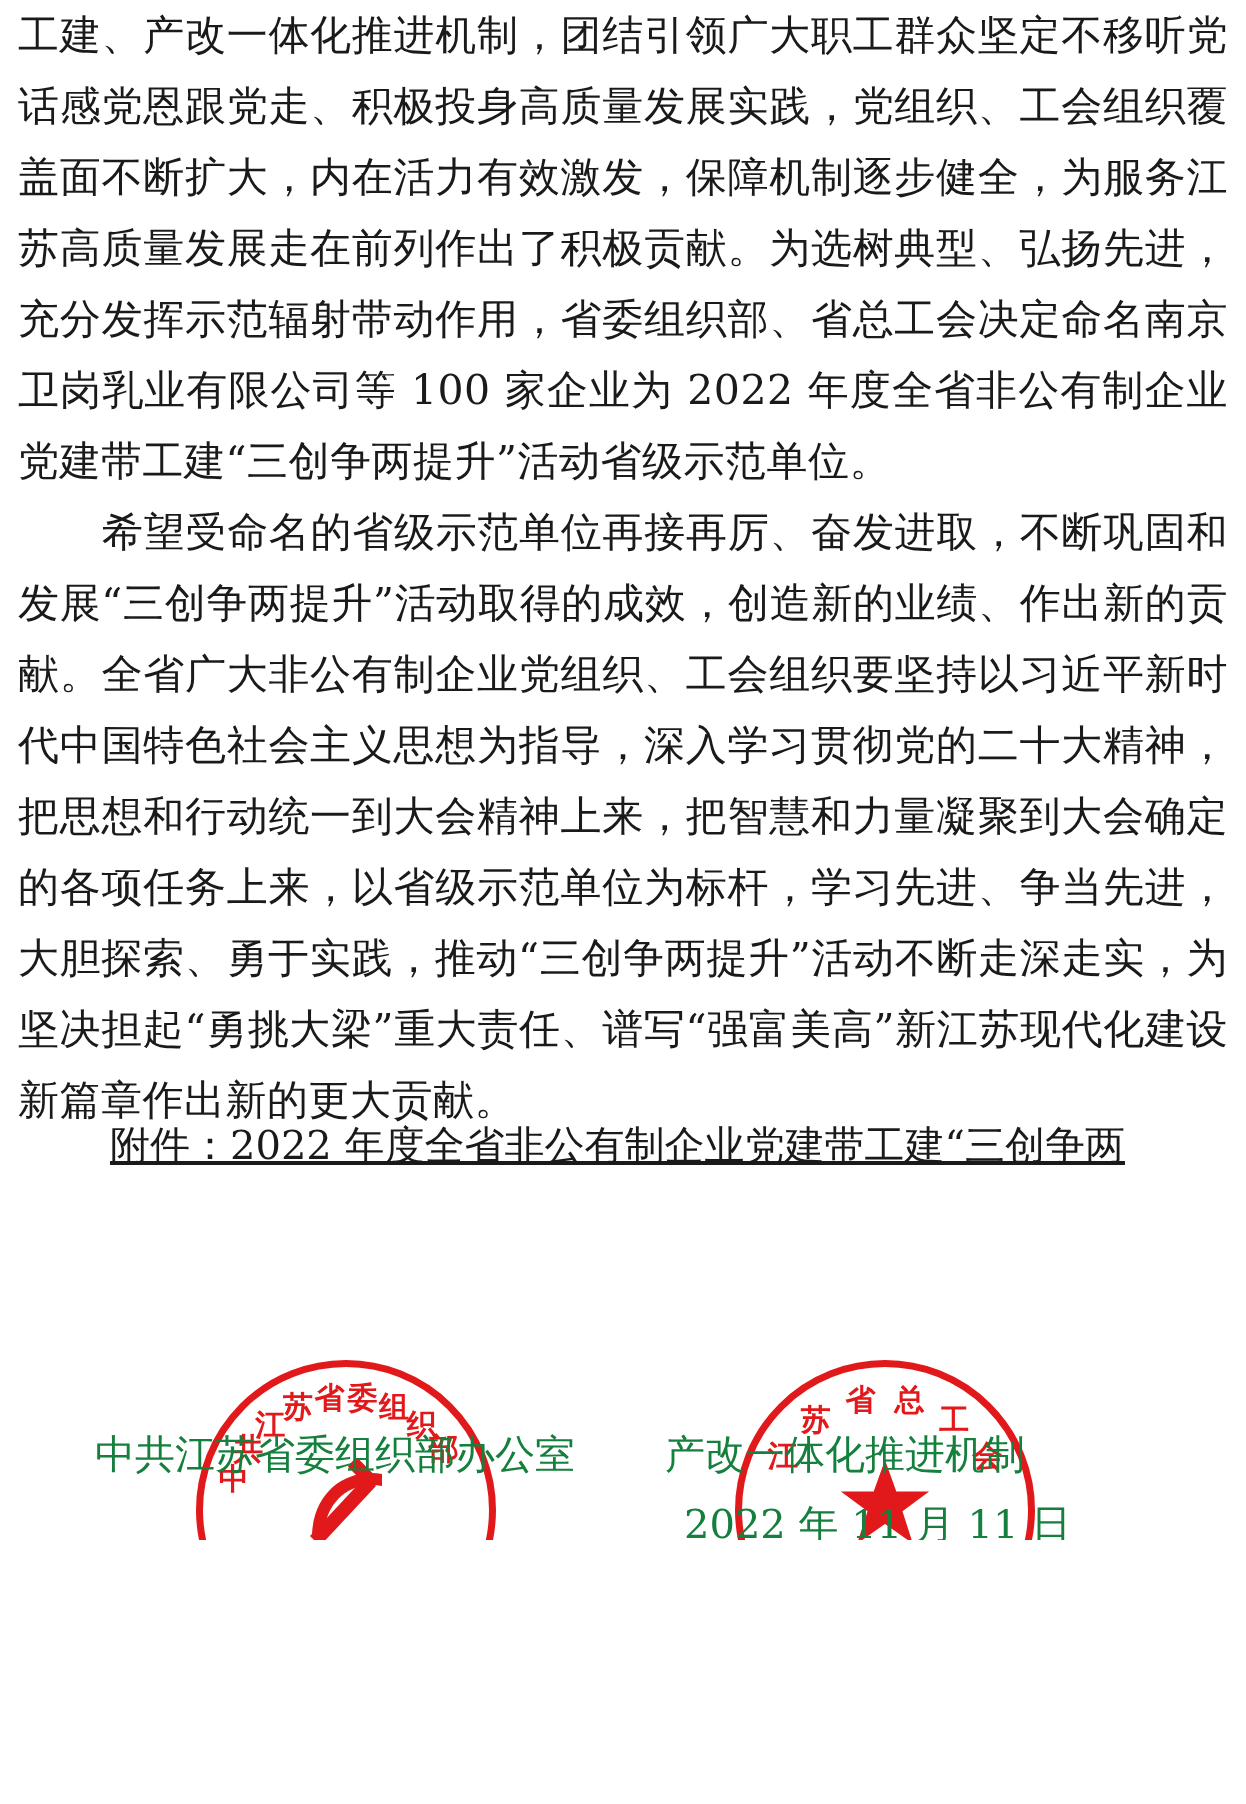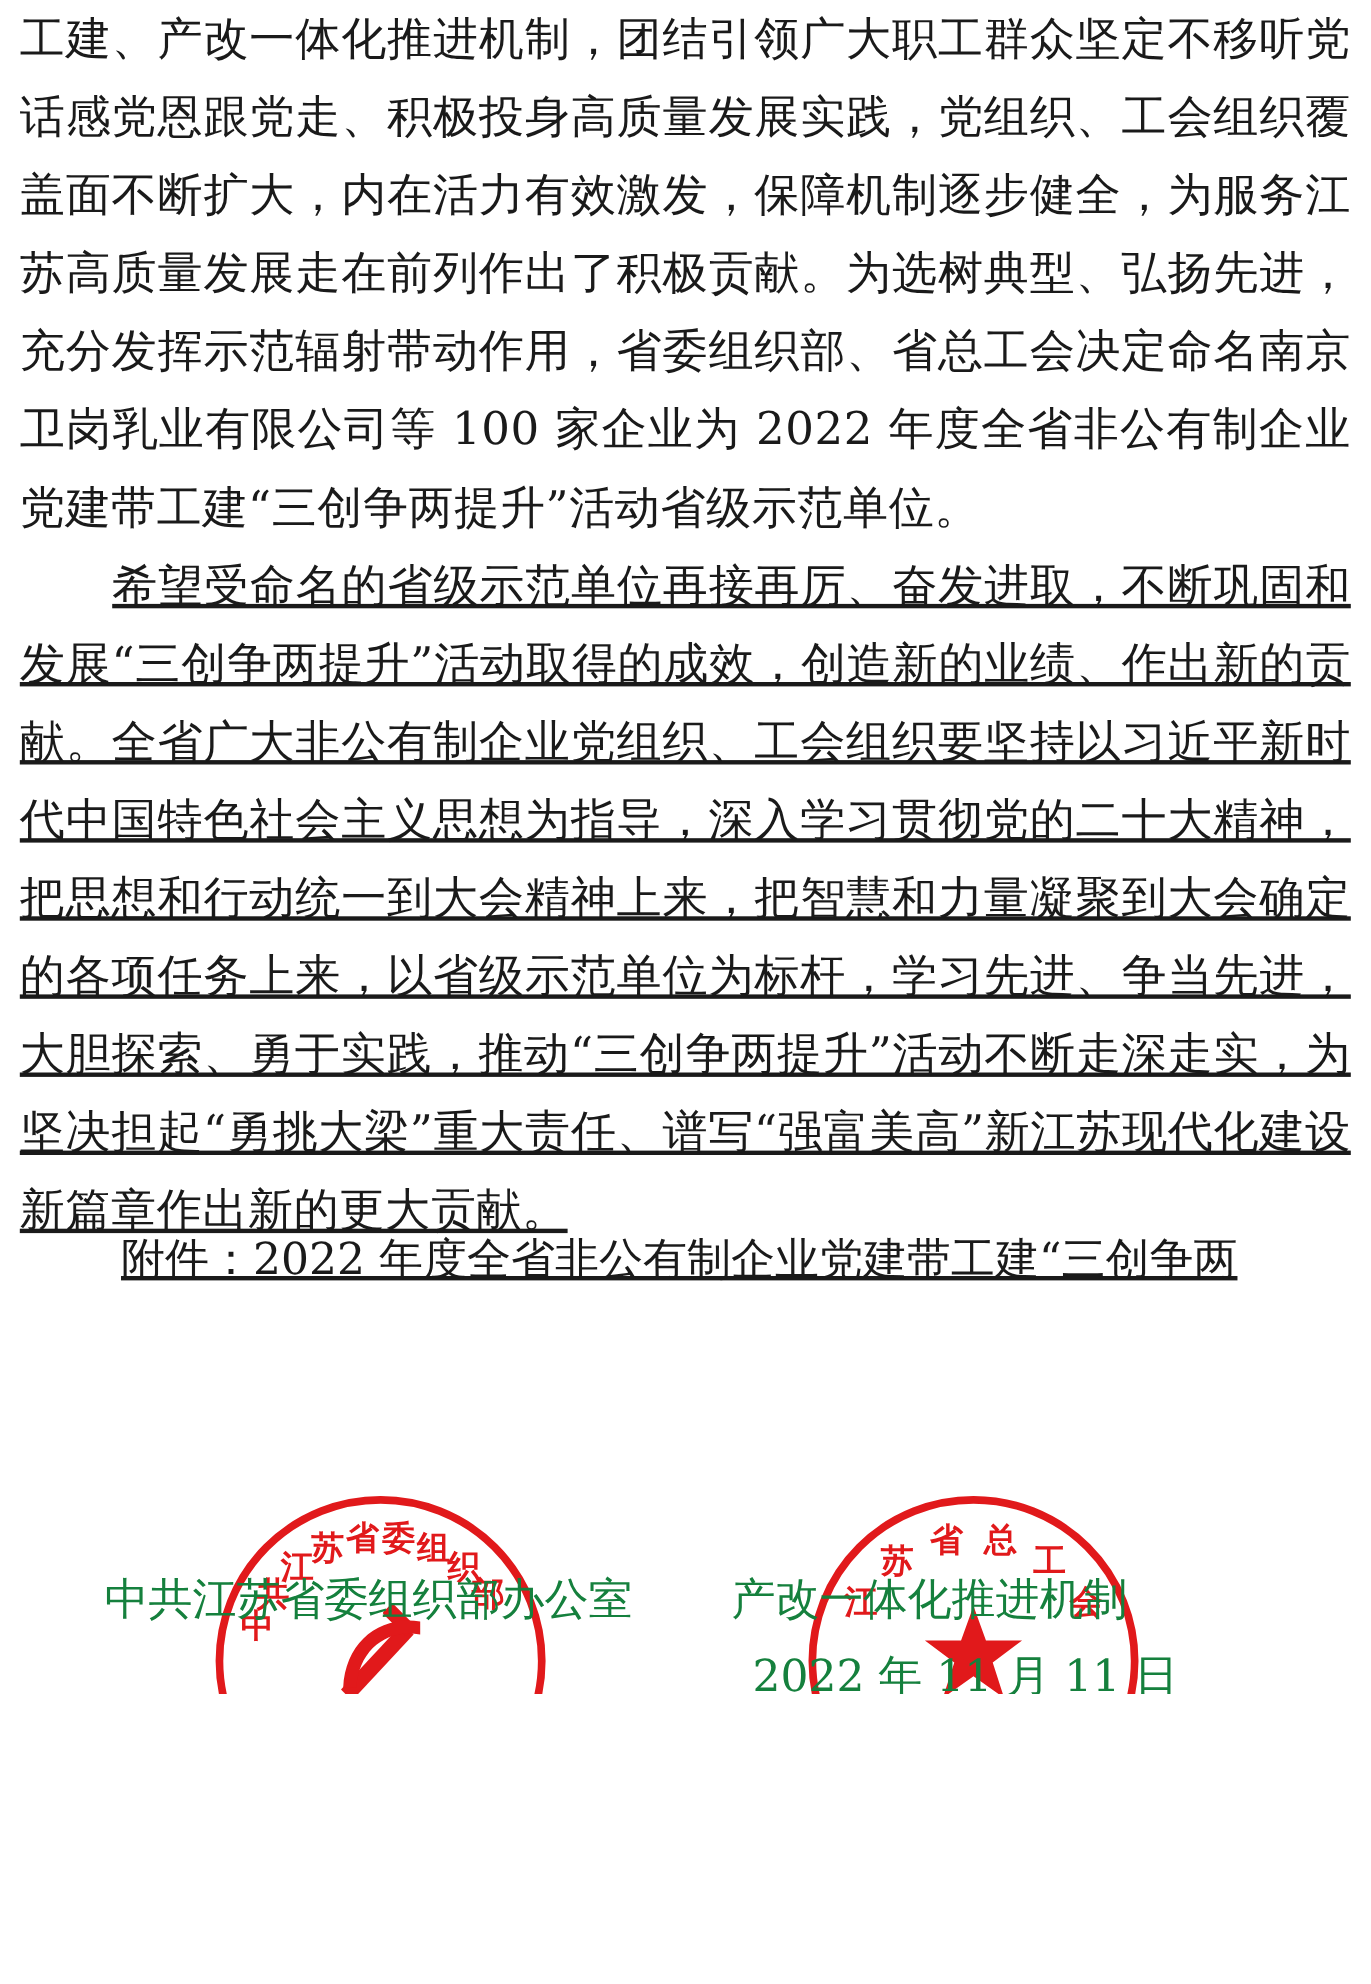--- a/index.html
+++ b/index.html
@@ -27,21 +27,20 @@
     text-align: justify;
     text-justify: inter-ideograph;
     color: #1a1a1a;
   }
   .para {
     margin: 0 0 0 0;
     text-indent: 0;
   }
   .para.indent {
     text-indent: 84px;
-    text-decoration: underline;
   }
   .attachment {
     position: absolute;
     left: 110px;
     top: 1110px;
     width: 1060px;
     font-size: 40px;
     line-height: 70px;
     color: #1a1a1a;
   }

